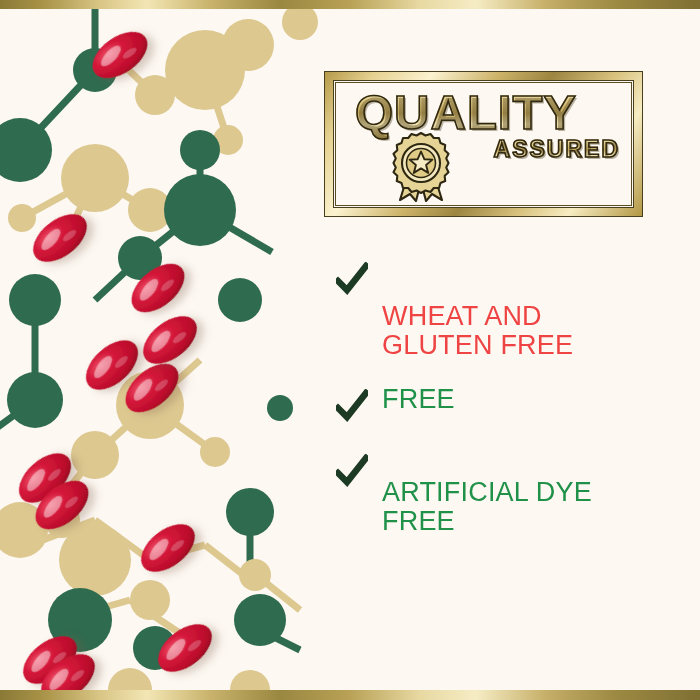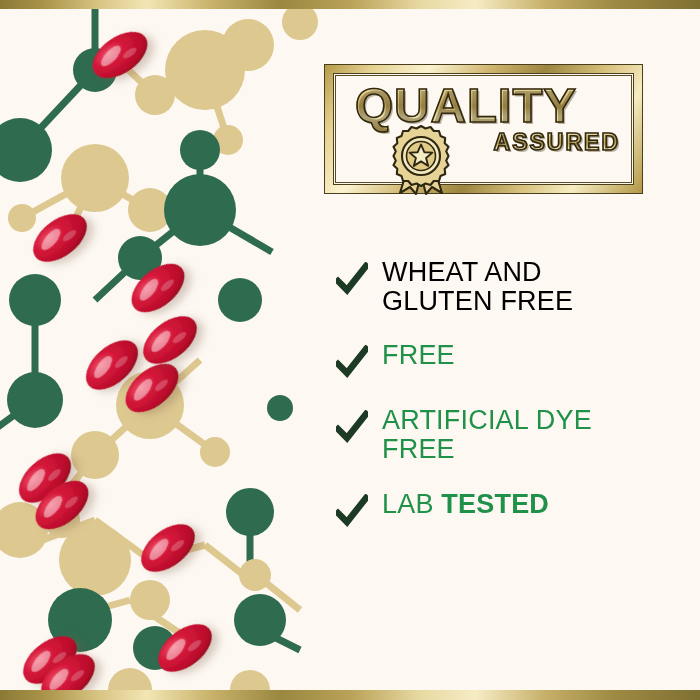--- a/index.html
+++ b/index.html
@@ -27,21 +27,21 @@
       #f6ecc4 68%, #c6af68 78%, #9c8942 88%, #7f7033 100%);
   }
   .gold-band.top { top:0; }
   .gold-band.bottom { bottom:0; height:10px; }
 
   
   #molecules { position:absolute; left:0; top:0; width:330px; height:700px; z-index:5; }
 
   
   #badge {
-    position:absolute; left:325px; top:65px; width:317px; height:128px; z-index:20;
+    position:absolute; left:325px; top:72px; width:317px; height:144px; z-index:20;
   }
   #badge .frame {
     position:absolute; inset:0;
     border:8px solid transparent;
     background:
       linear-gradient(#fdf8f2,#fdf8f2) padding-box,
       linear-gradient(125deg,#b59a49 0%,#e5d191 12%,#fbf2cf 26%,#cdb36a 42%,
                       #9c8540 55%,#d8c27e 70%,#f7ecc2 82%,#b29745 100%) border-box;
     box-shadow:0 0 0 1px #4a3f1c, inset 0 0 0 1px #4a3f1c;
   }
@@ -257,43 +257,37 @@
                  L-11.4,-3.4 L-3.3,-3.8 Z" fill="#f5ecc6" stroke="#2e2712" stroke-width="1.9" stroke-linejoin="round"></path>
       </g>
     </svg>
   </div>
 
   <div id="features">
       <div class="feature">
         <svg class="check" viewBox="0 0 32 36">
           <path d="M2 19 L11 28 L30 4" fill="none" stroke="#1c3a24" stroke-width="6.5" stroke-linecap="square" stroke-linejoin="miter"></path>
         </svg>
-        <div class="ftext" style="color: #000000;">
+        <div class="ftext" style="color: #ef4444; margin-top: 44px;">
           <span class="ln lt">WHEAT AND</span>
           <span class="ln bd">GLUTEN FREE</span>
         </div>
       </div>
       <div class="feature">
         <svg class="check" viewBox="0 0 32 36">
           <path d="M2 19 L11 28 L30 4" fill="none" stroke="#1c3a24" stroke-width="6.5" stroke-linecap="square" stroke-linejoin="miter"></path>
         </svg>
         <div class="ftext" style="color: rgb(31, 145, 73);">
           <span class="ln bd">FREE</span>
         </div>
       </div>
       <div class="feature">
         <svg class="check" viewBox="0 0 32 36">
           <path d="M2 19 L11 28 L30 4" fill="none" stroke="#1c3a24" stroke-width="6.5" stroke-linecap="square" stroke-linejoin="miter"></path>
         </svg>
-        <div class="ftext" style="color: rgb(31, 145, 73);">
+        <div class="ftext" style="color: rgb(31, 145, 73); margin-top: 28px;">
           <span class="ln lt">ARTIFICIAL DYE</span>
           <span class="ln bd">FREE</span>
         </div>
       </div>
-      <div class="feature">
-        <svg class="check" viewBox="0 0 32 36">
-          <path d="M2 19 L11 28 L30 4" fill="none" stroke="#1c3a24" stroke-width="6.5" stroke-linecap="square" stroke-linejoin="miter"></path>
-        </svg>
-        <div class="ftext" style="color: rgb(31, 145, 73);"><span class="lt">LAB </span><span class="inline-bd">TESTED</span></div>
-      </div>
     </div>
 
 </div>
 
 </body></html>

